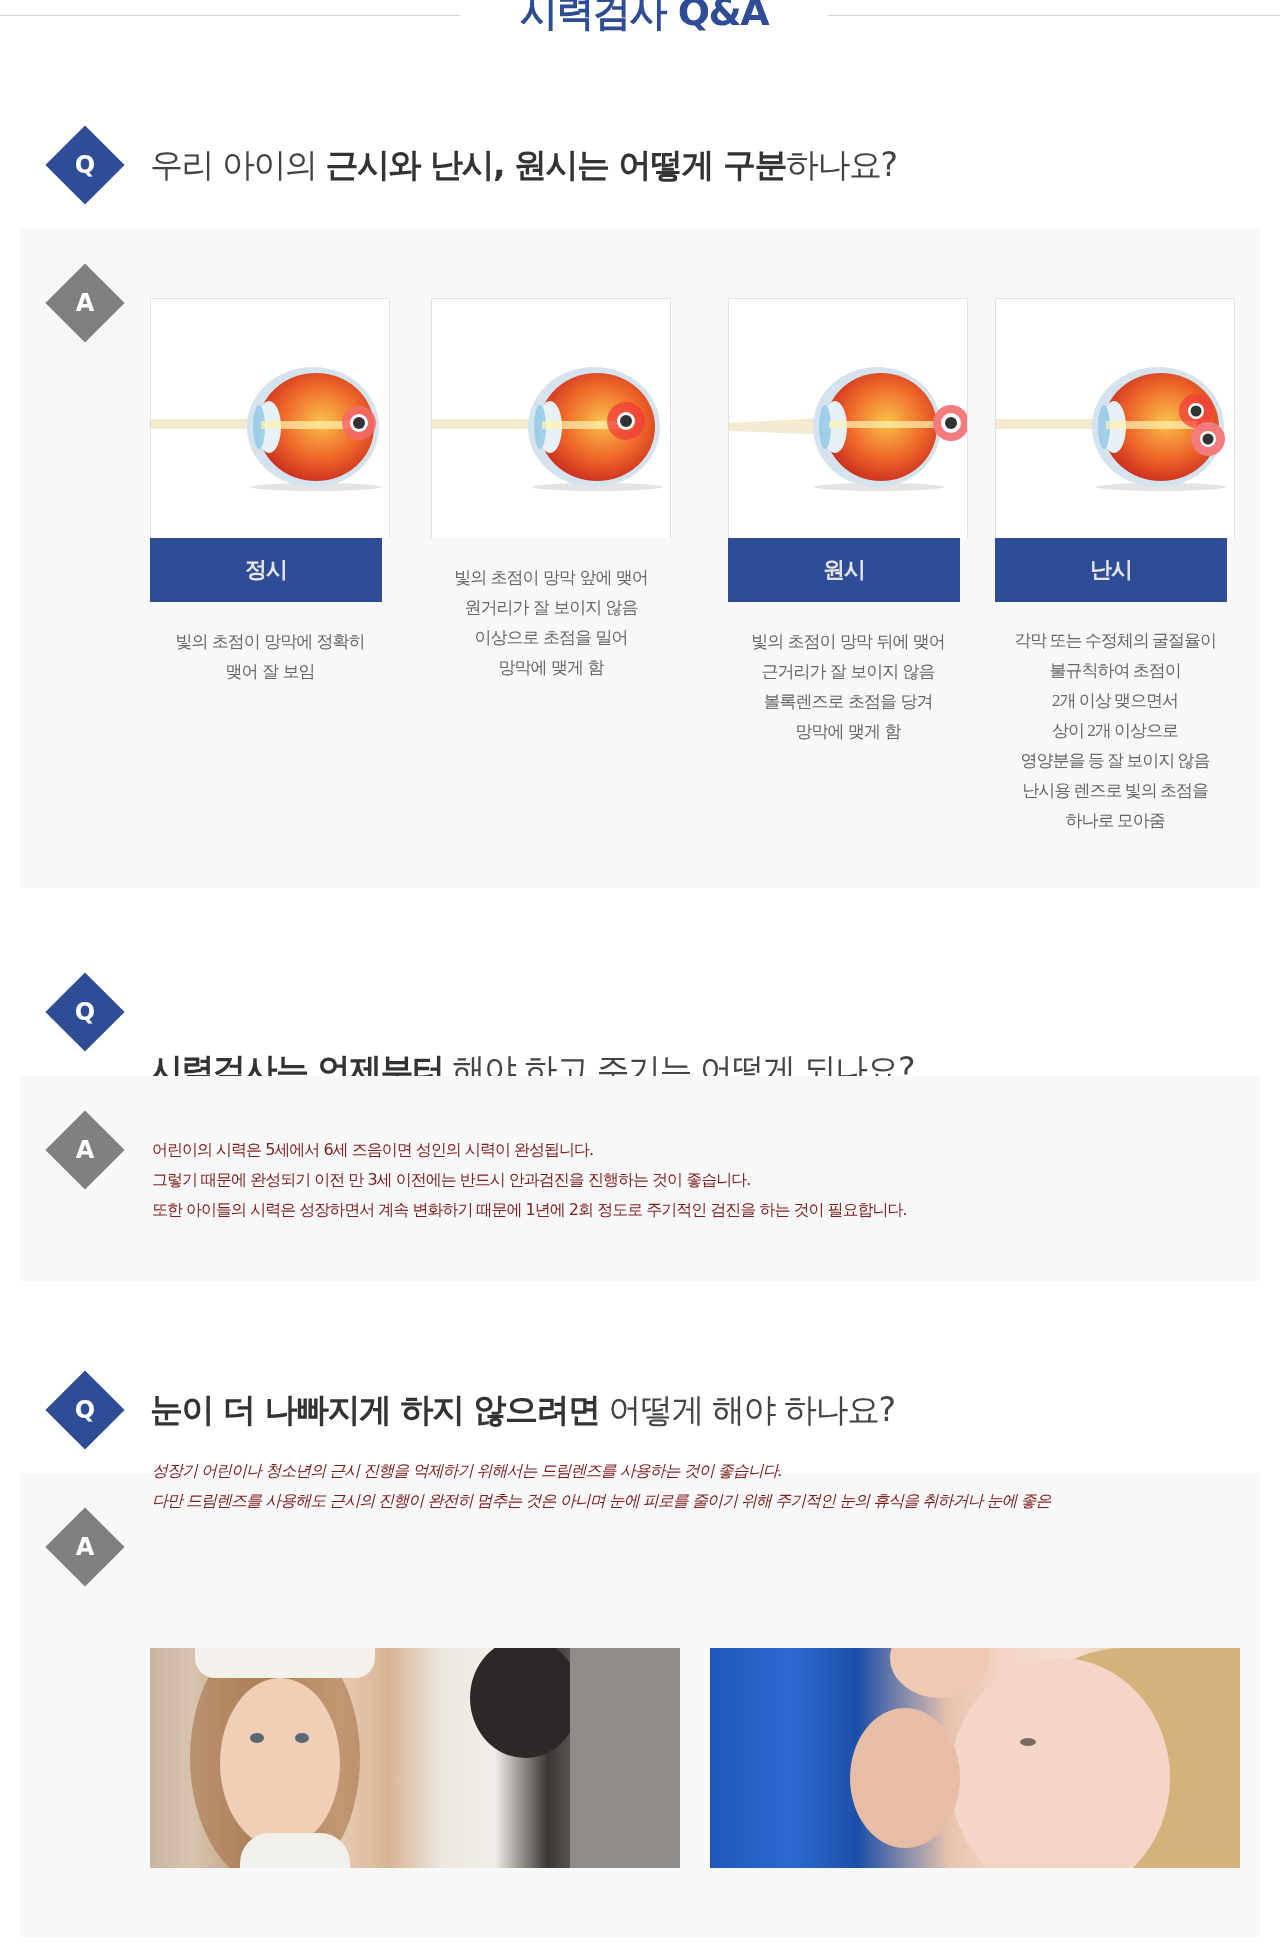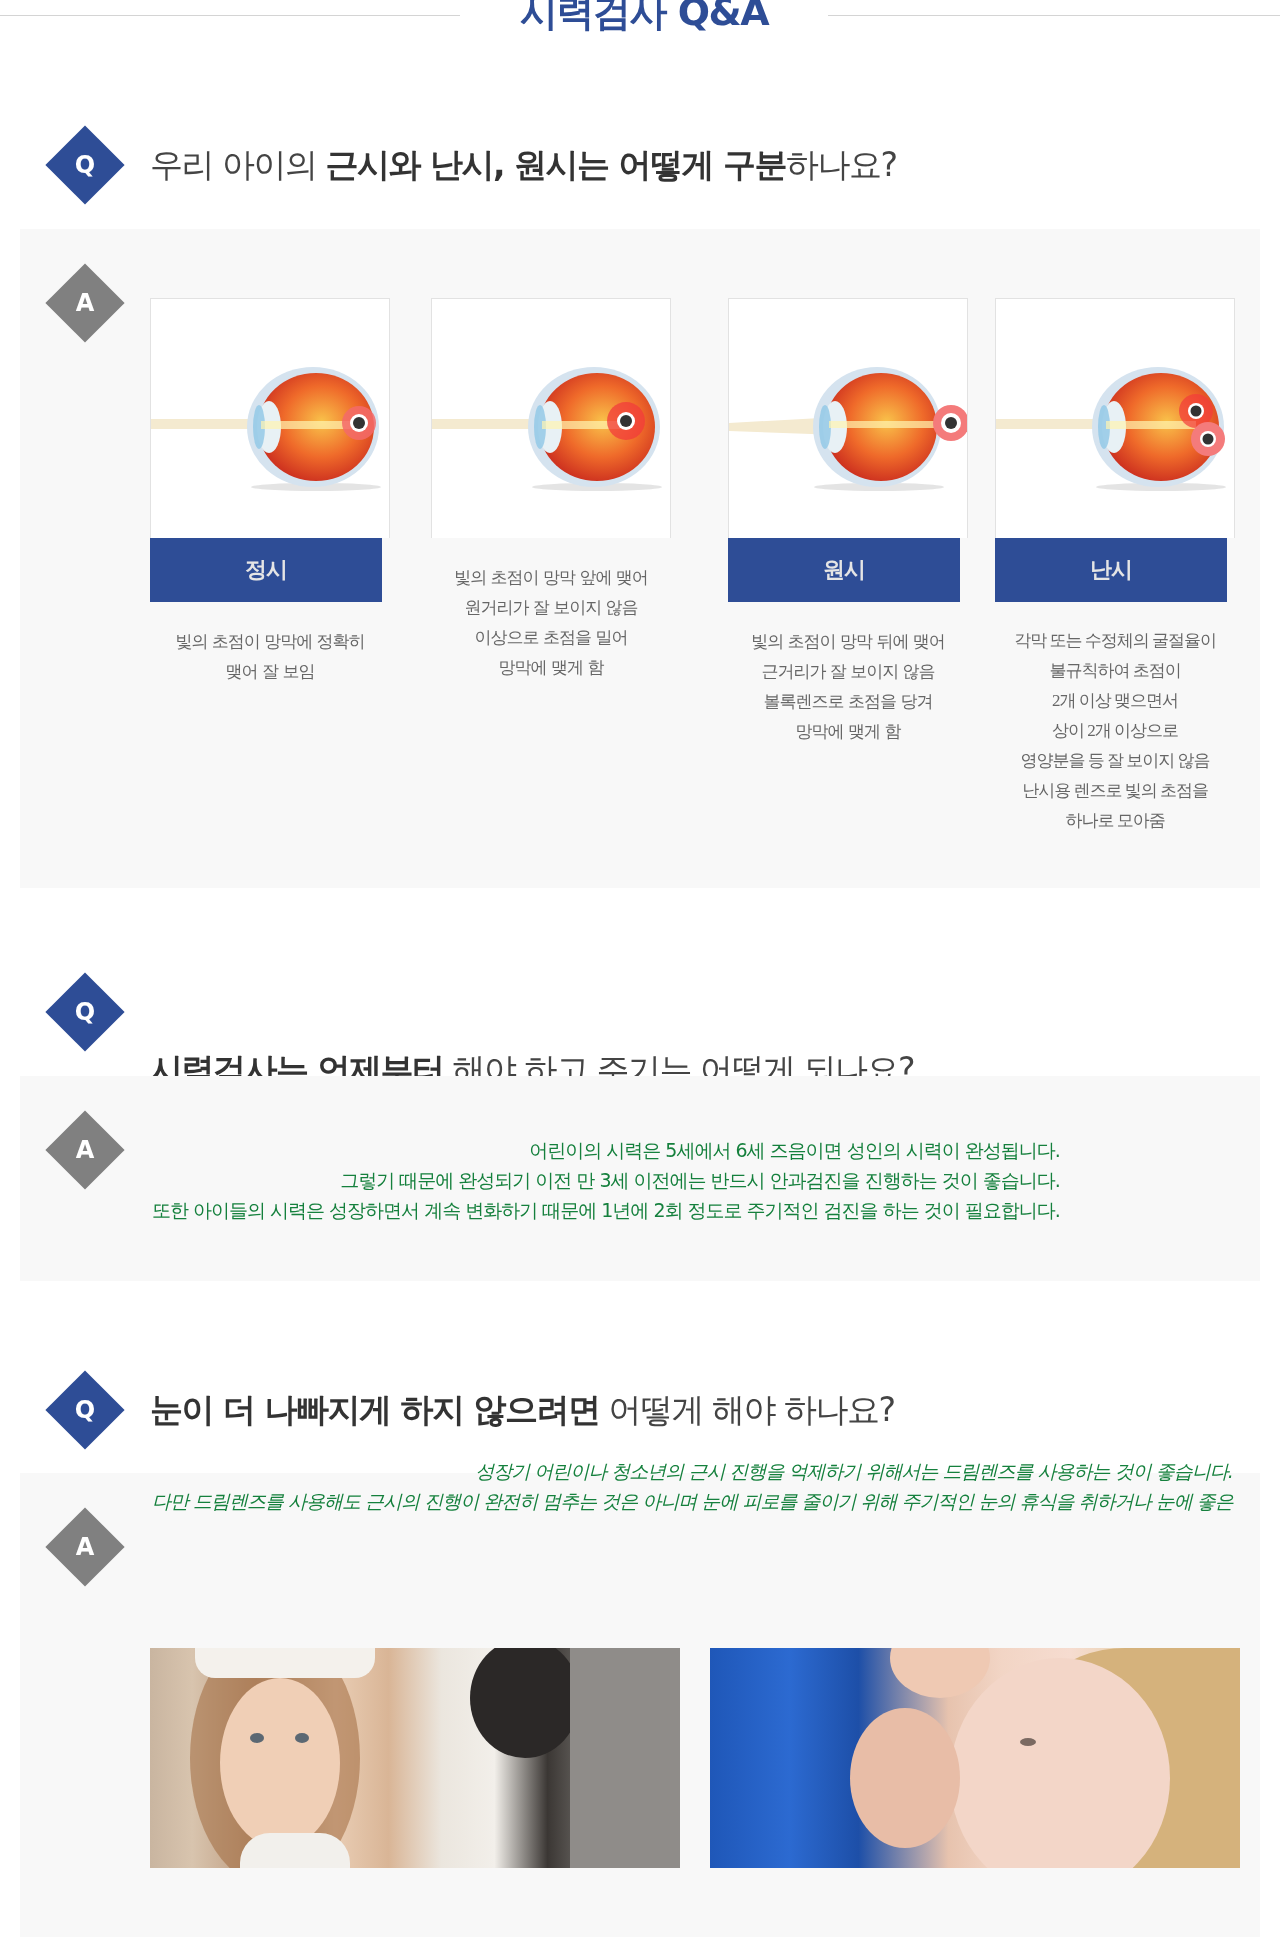--- a/index.html
+++ b/index.html
@@ -21,21 +21,21 @@
   .question b { color: #333; font-weight: bold; }
 
   .panel { position: absolute; left: 20px; width: 1240px; background: #f8f8f8; }
 
   .card { position: absolute; top: 298px; width: 240px; }
   .card-img { width: 240px; height: 240px; background: #fff; border: 1px solid #e2e2e2; border-bottom: none; position: relative; overflow: hidden; }
   .card-label { width: 232px; height: 64px; background: #2e4d96; color: #e5e5e5; font-weight: bold; font-size: 22px; text-align: center; line-height: 64px; letter-spacing: -1px; }
   .card-desc { width: 240px; margin-top: 24px; text-align: center; font-size: 17px; line-height: 30px; color: #666; letter-spacing: -1px; }
   .card-desc div { white-space: nowrap; }
 
-  .answer-text { position: absolute; left: 152px; font-size: 19px; line-height: 30px; color: #15803d; letter-spacing: -1px; white-space: nowrap; text-align: right; }
+  .answer-text { position: absolute; left: 152px; font-size: 16px; line-height: 30px; color: #7f1d1d; letter-spacing: -1px; white-space: nowrap; }
 
   .photo { position: absolute; top: 1648px; width: 530px; height: 220px; overflow: hidden; }
   .photo.left { left: 150px; background: linear-gradient(90deg, #c9b5a0 0%, #d8c4ae 8%, #bd9a7d 20%, #e9cdb4 35%, #d9b596 45%, #ebe6de 55%, #f2efea 65%, #3b3734 75%, #8c8985 88%, #b8b4b0 100%); }
   .photo.right { left: 710px; background: linear-gradient(90deg, #1f57b8 0%, #2c6ad1 15%, #1d4fa8 28%, #e7c3ae 45%, #f2d5c5 55%, #f6dcd0 68%, #e8d3b0 80%, #c7a774 92%, #9e8454 100%); }
   .photo-shape { position: absolute; border-radius: 50%; }
 </style>
 </head>
 <body>
 
 <div class="title-wrap">

